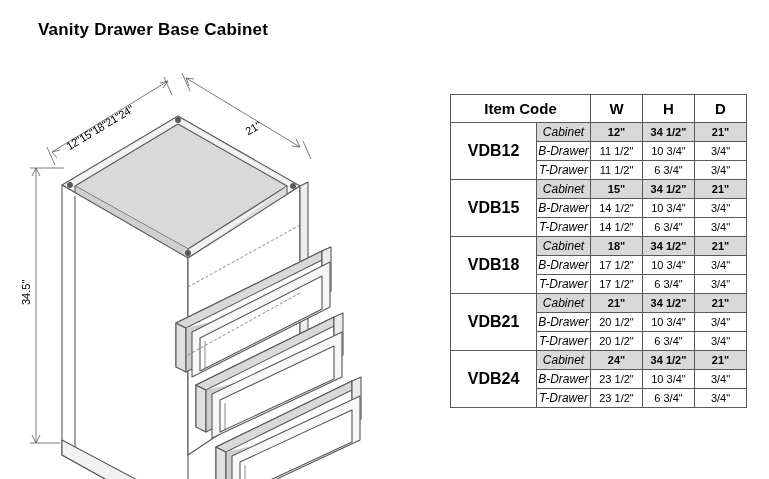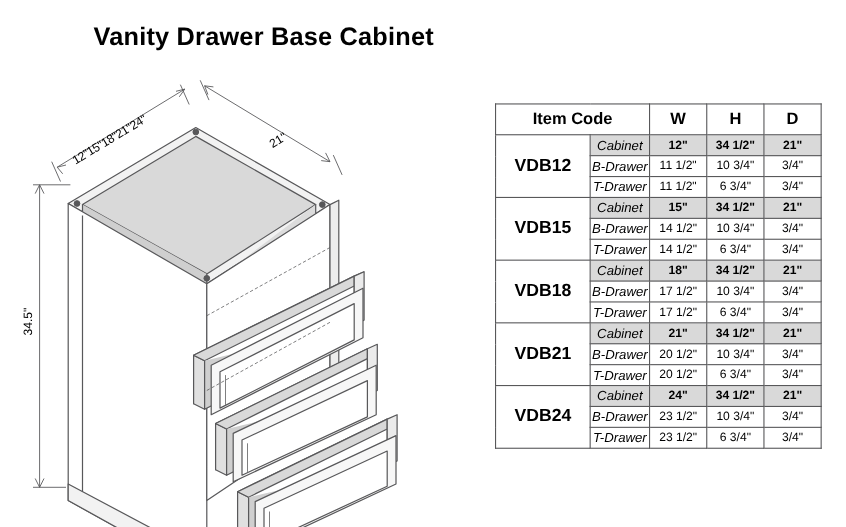--- a/index.html
+++ b/index.html
@@ -12,24 +12,23 @@
     height: 479px;
     font-family: "Liberation Sans", sans-serif;
     color: #000000;
     position: relative;
     overflow: hidden;
   }
   #page-title {
     position: absolute;
     left: 38px;
     top: 20px;
-    font-size: 23px;
+    font-size: 17px;
     font-weight: bold;
     letter-spacing: 0.2px;
-    margin-left: 47px;
   }
 
   
   #drawing {
     position: absolute;
     left: 0;
     top: 55px;
     width: 430px;
     height: 424px;
   }

